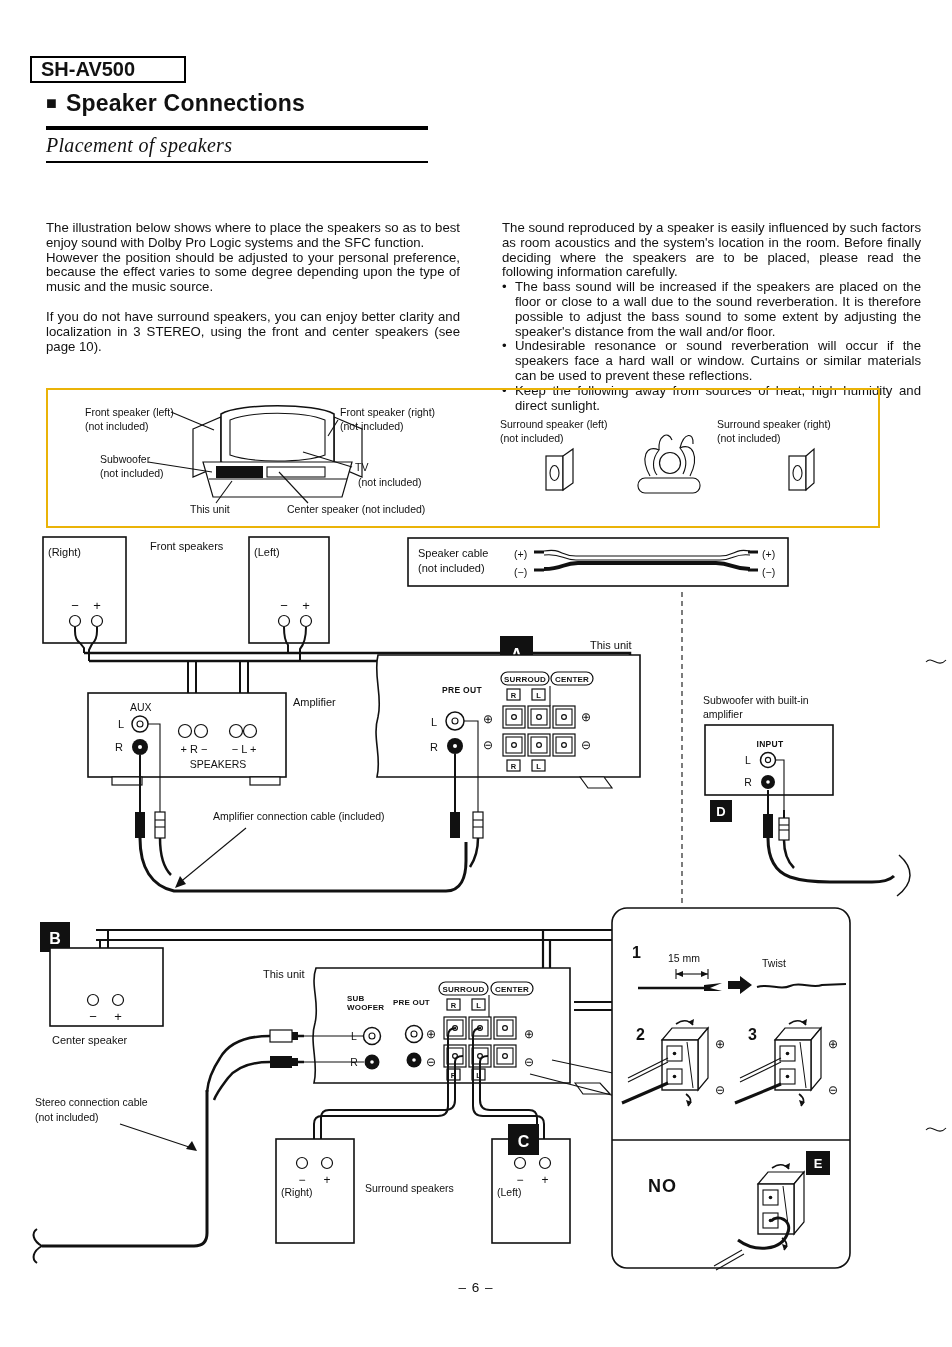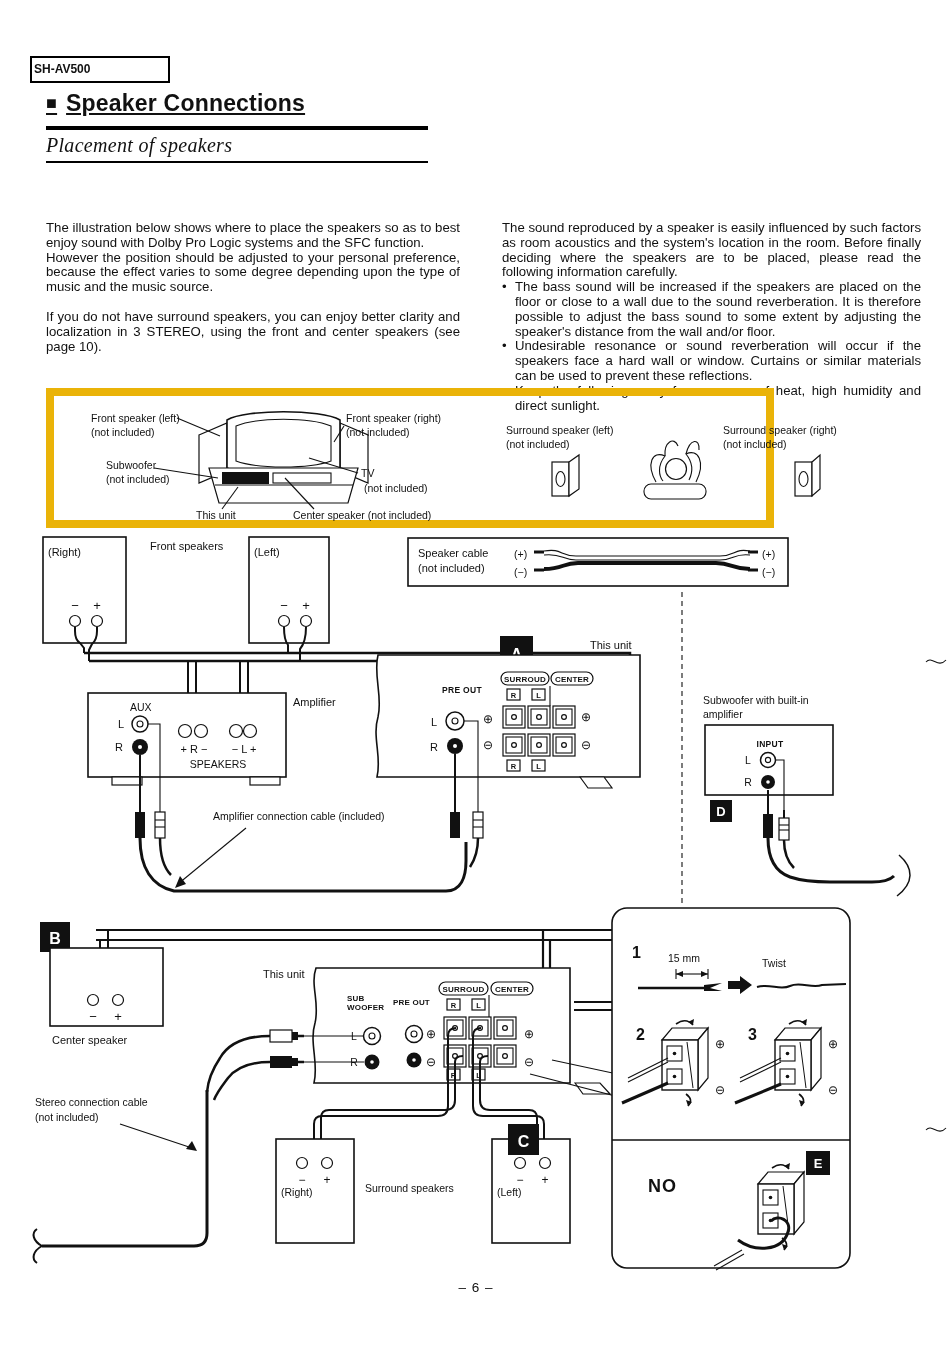--- a/index.html
+++ b/index.html
@@ -1,35 +1,35 @@
 <!DOCTYPE html>
 <html><head>
 <meta charset="utf-8">
 <style>
   html,body{margin:0;padding:0;background:#ffffff;}
   .page{position:relative;width:952px;height:1347px;background:#fff;color:#111;
         font-family:"Liberation Sans",sans-serif;overflow:hidden;}
   .abs{position:absolute;}
-  .model-box{left:30px;top:56px;width:140px;height:27px;border:2px solid #000;
-             box-sizing:border-box;font-size:12px;font-weight:bold;line-height:23px;padding-left:2px;}
-  .title{left:46px;top:90px;font-size:23px;font-weight:bold;letter-spacing:.2px;text-decoration:underline;}
+  .model-box{left:30px;top:56px;width:156px;height:27px;border:2px solid #000;
+             box-sizing:border-box;font-size:20px;font-weight:bold;line-height:23px;padding-left:9px;}
+  .title{left:46px;top:90px;font-size:23px;font-weight:bold;letter-spacing:.2px;}
   .title .sq{font-size:18px;margin-right:9px;vertical-align:2px;}
   .rule-thick{left:46px;top:126px;width:382px;height:4px;background:#000;}
   .subtitle{left:46px;top:134px;font-family:"Liberation Serif",serif;font-style:italic;
             font-weight:normal;font-size:20px;letter-spacing:.3px;}
   .rule-thin{left:46px;top:161px;width:382px;height:2px;background:#000;}
   .col{top:176px;font-size:13.2px;line-height:14.8px;text-align:justify;margin-top:45px;}
   .col p{margin:0;}
   .col-left{left:46px;width:414px;}
   .col-right{left:502px;width:419px;}
   .gap-top{margin-top:15px !important;}
   .bullet{display:flex;}
   .bullet .b{width:13px;flex:0 0 13px;}
   .bullet p{flex:1;}
-  .placement-box{left:46px;top:388px;width:728px;height:140px;border:8px solid #eab308;box-sizing:border-box;text-align:right;}
+  .placement-box{left:46px;top:388px;width:834px;height:140px;border:2px solid #eab308;box-sizing:border-box;text-align:right;}
   .pageno{left:0;top:1280px;width:952px;text-align:center;font-size:13.5px;letter-spacing:1px;}
   svg{position:absolute;left:0;top:0;}
   svg text{font-family:"Liberation Sans",sans-serif;fill:#111;}
   .fs75{font-size:7.5px;font-weight:bold;}
   .fs8{font-size:8px;font-weight:bold;letter-spacing:.2px;}
   .fs85{font-size:8.5px;font-weight:bold;letter-spacing:.3px;}
   .fs10{font-size:10.5px;}
   .fs11{font-size:11px;}
   .fs12{font-size:12px;}
   .fs13{font-size:13px;}

